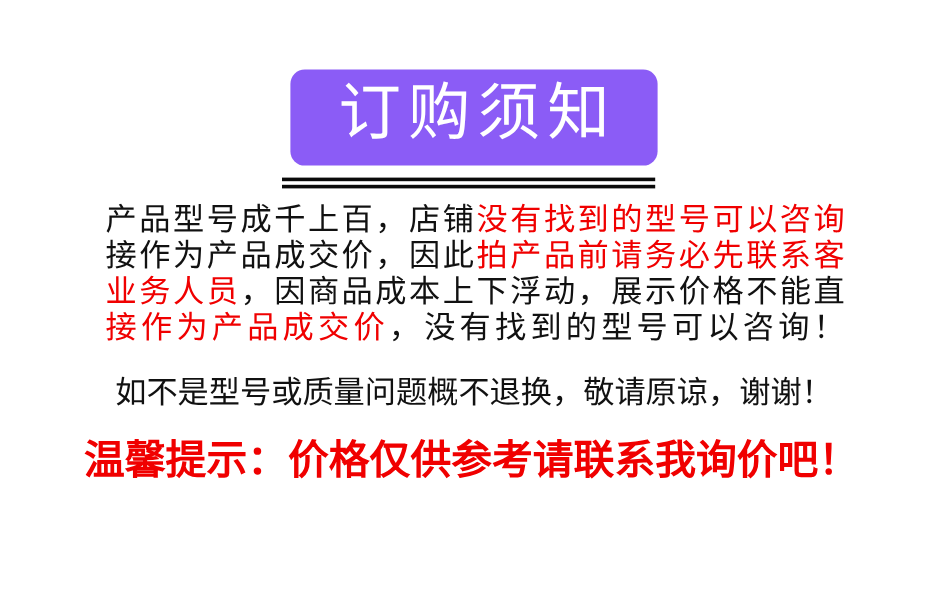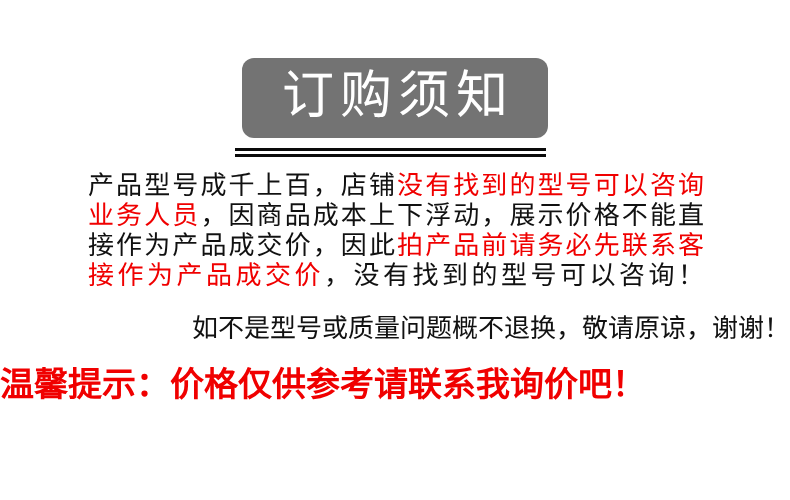--- a/index.html
+++ b/index.html
@@ -23,21 +23,21 @@
   
   .title-wrap {
     position: absolute;
     left: 0;
     top: 58px;
     width: 790px;
     text-align: center;
   }
   .title-badge {
     display: inline-block;
-    background: #737373;
+    background: #8b5cf6;
     border-radius: 12px;
     padding: 6px 34px 12px 34px;
     min-width: 210px;
     box-sizing: content-box;
   }
   .title-text {
     display: block;
     color: #ffffff;
     font-size: 52px;
     line-height: 62px;
@@ -67,51 +67,53 @@
   .divider .bar.bot  { top: 6px; }
 
   
   .body-block {
     position: absolute;
     left: 88px;
     top: 170px;
     width: 616px;
     text-align: justify;
     text-align-last: justify;
+    font-family: Liberation Mono, monospace;
   }
   .body-line {
     font-size: 26px;
     line-height: 30px;
     color: #111111;
     white-space: nowrap;
     letter-spacing: 0px;
     font-weight: 400;
   }
   .red { color: #F00000; }
   .blk { color: #111111; }
 
   
   .notice-line {
     position: absolute;
     left: 0;
     top: 312px;
     width: 790px;
-    text-align: right;
+    text-align: center;
     font-size: 26px;
     line-height: 32px;
     color: #111111;
     white-space: nowrap;
   }
 
   
   .footer-line {
     position: absolute;
     left: 0;
     top: 362px;
     width: 786px;
+    text-align: center;
     font-size: 34px;
     line-height: 44px;
     color: #F00000;
     font-weight: bold;
     white-space: nowrap;
     letter-spacing: 0px;
   }
 </style>
 </head>
 <body>
@@ -129,25 +131,25 @@
     <div class="bar bot"></div>
   </div>
 
   <div class="body-block">
 
     <div class="body-line">
       <span class="blk">产品型号成千上百，店铺</span><span class="red">没有找到的型号可以咨询</span>
     </div>
 
     <div class="body-line">
-      <span class="red">业务人员</span><span class="blk">，因商品成本上下浮动，展示价格不能直</span>
+      <span class="blk">接作为产品成交价，因此</span><span class="red">拍产品前请务必先联系客</span>
     </div>
 
     <div class="body-line">
-      <span class="blk">接作为产品成交价，因此</span><span class="red">拍产品前请务必先联系客</span>
+      <span class="red">业务人员</span><span class="blk">，因商品成本上下浮动，展示价格不能直</span>
     </div>
 
     <div class="body-line">
       <span class="red">接作为产品成交价</span><span class="blk">，没有找到的型号可以咨询！</span>
     </div>
 
   </div>
 
   <div class="notice-line">如不是型号或质量问题概不退换，敬请原谅，谢谢！</div>
 

